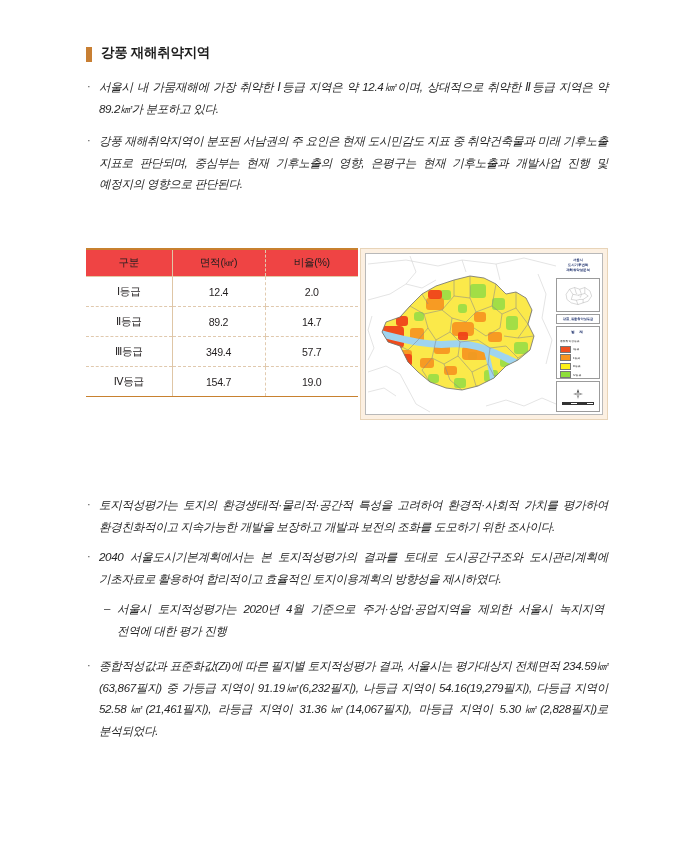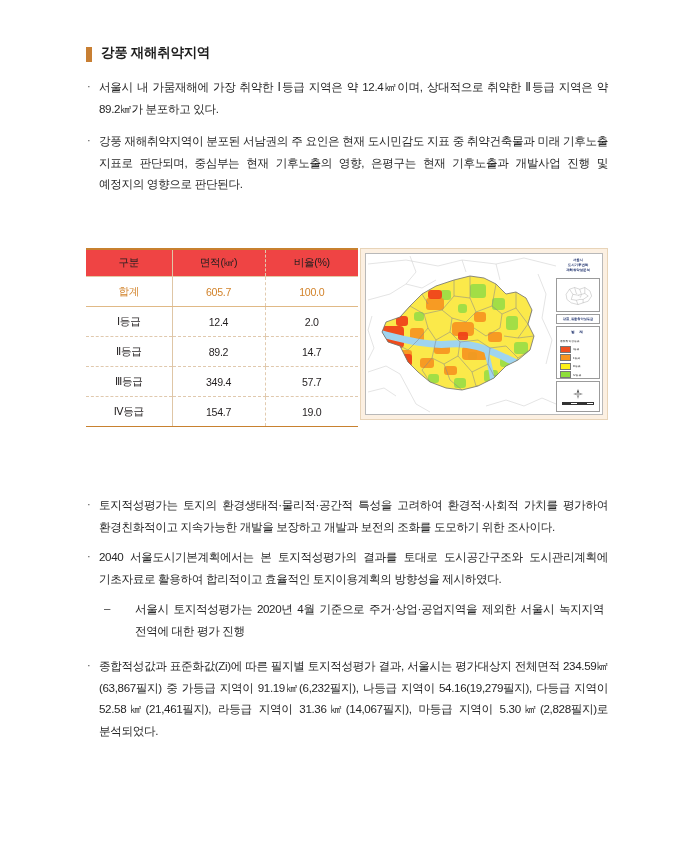--- a/index.html
+++ b/index.html
@@ -73,20 +73,21 @@
     color: #333;
   }
   .bullet-text {
     flex: 1 1 auto;
     font-size: 11.6px;
     line-height: 21.5px;
     letter-spacing: -0.35px;
     color: #262626;
     text-align: justify;
     word-break: keep-all;
+    font-style: italic;
   }
   .indent-sub {
     left: 104px;
     width: 500px;
   }
 
   
   .table-caption {
     position: absolute;
     left: 86px;
@@ -285,21 +286,20 @@
     left: 84px;
     top: 452px;
     font-size: 14.5px;
     font-weight: bold;
     color: #d2813a;
     letter-spacing: -0.4px;
   }
 
   .sub-note {
     color: #262626;
-    margin-left: 18px;
   }
 </style>
 </head>
 <body>
 
 <div class="page">
 
   <div class="bar-heading">
     <span class="bar-mark"></span>
     <span class="bar-heading-text">강풍 재해취약지역</span>
@@ -328,25 +328,20 @@
           <col class="col-c">
       </colgroup>
       <thead>
         <tr>
           <th>구분</th>
           <th class="divider">면적(㎢)</th>
           <th class="dashdiv">비율(%)</th>
         </tr>
       </thead>
       <tbody>
-        <tr class="sum">
-          <td>합계</td>
-          <td class="divider">605.7</td>
-          <td class="dashdiv">100.0</td>
-        </tr>
         <tr>
           <td>Ⅰ등급</td>
           <td class="divider">12.4</td>
           <td class="dashdiv">2.0</td>
         </tr>
         <tr>
           <td>Ⅱ등급</td>
           <td class="divider">89.2</td>
           <td class="dashdiv">14.7</td>
         </tr>

